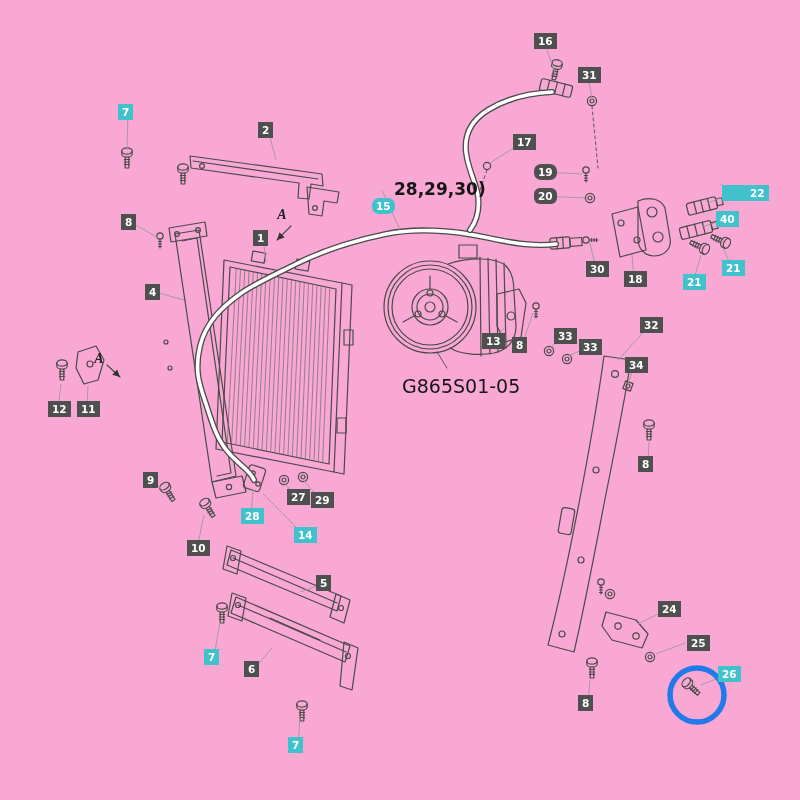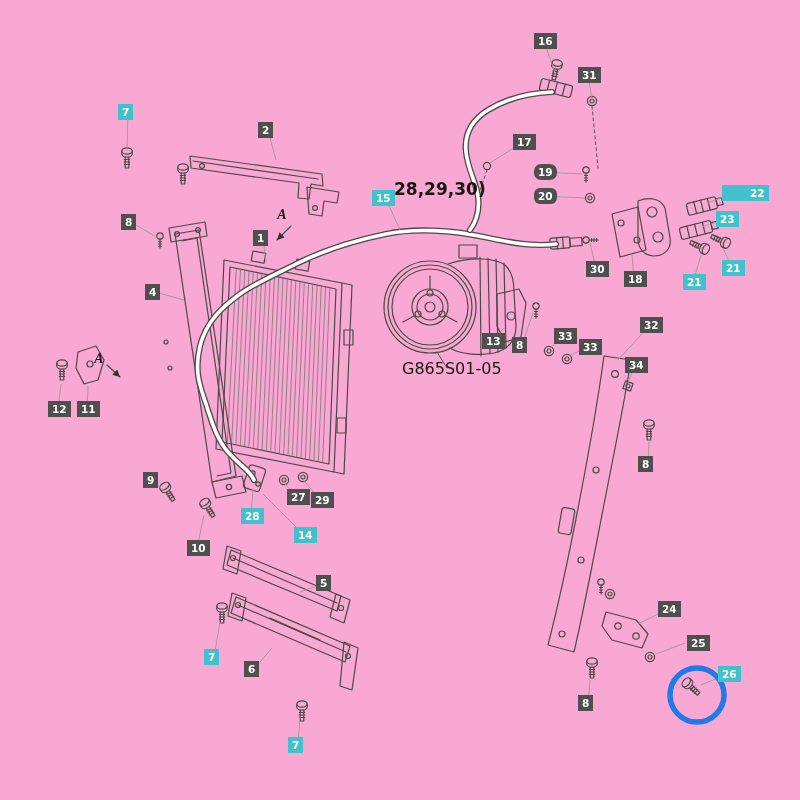--- a/index.html
+++ b/index.html
@@ -7,21 +7,21 @@
          font-family:"DejaVu Sans",sans-serif;}
   .stage svg{position:absolute;left:0;top:0;}
   #label-layer{position:absolute;left:0;top:0;width:800px;height:800px;}
   .callout{position:absolute;display:flex;align-items:center;justify-content:center;
            height:16px;min-width:12px;padding:0 4px;font-size:10.5px;font-weight:bold;
            color:#fff;background:var(--label-dark,#4f4f4f);line-height:1;box-sizing:border-box;}
   .callout.cyan{background:var(--label-cyan,#41c1cb);}
   .callout.note{background:transparent;color:#161616;font-size:17px;height:18px;padding:0;font-weight:bold;}
   .callout.anno{background:transparent;color:#222;font-size:14px;font-style:italic;font-weight:bold;
                 font-family:"Liberation Serif","DejaVu Serif",serif;padding:0;}
-  .part-code{position:absolute;left:402px;top:359px;font-size:16px;color:#161616;}
+  .part-code{position:absolute;left:402px;top:375px;font-size:19px;color:#161616;}
   .ln{stroke:#4a4a4a;stroke-width:1.2;fill:none;stroke-linejoin:round;stroke-linecap:round;}
   .tubeO{stroke:#4a4a4a;stroke-width:6.2;fill:none;stroke-linecap:round;}
   .tubeI{stroke:#ffffff;stroke-width:3.6;fill:none;stroke-linecap:round;}
 </style>
 </head>
 <body>
 
 <div class="stage">
 
 <svg width="800" height="800" viewBox="0 0 800 800">
@@ -293,25 +293,25 @@
   <circle id="highlight-circle" fill="none" stroke="var(--highlight,#2279e8)" stroke-width="5.5" cx="697" cy="695" r="27"></circle>
 </svg>
 
 <div id="label-layer">
       <div class="callout " style="left: 534px; top: 33px;">16</div>
       <div class="callout " style="left: 578px; top: 67px;">31</div>
       <div class="callout cyan" style="left: 118px; top: 104px;">7</div>
       <div class="callout " style="left: 258px; top: 122px;">2</div>
       <div class="callout " style="left: 513px; top: 134px;">17</div>
       <div class="callout " style="left: 534px; top: 164px; border-radius: 7px;">19</div>
-      <div class="callout cyan" style="left: 372px; top: 190px;">15</div>
+      <div class="callout cyan" style="left: 372px; top: 198px; border-radius: 7px;">15</div>
       <div class="callout note" style="left: 394px; top: 180px;">28,29,30)</div>
       <div class="callout " style="left: 534px; top: 188px; border-radius: 6px;">20</div>
       <div class="callout cyan" style="left: 722px; top: 185px; padding-left: 28px;">22</div>
-      <div class="callout cyan" style="left: 716px; top: 211px;">23</div>
+      <div class="callout cyan" style="left: 716px; top: 211px;">40</div>
       <div class="callout " style="left: 121px; top: 214px;">8</div>
       <div class="callout " style="left: 253px; top: 230px;">1</div>
       <div class="callout " style="left: 586px; top: 261px;">30</div>
       <div class="callout " style="left: 624px; top: 271px;">18</div>
       <div class="callout cyan" style="left: 683px; top: 274px;">21</div>
       <div class="callout cyan" style="left: 722px; top: 260px;">21</div>
       <div class="callout " style="left: 145px; top: 284px;">4</div>
       <div class="callout " style="left: 640px; top: 317px;">32</div>
       <div class="callout " style="left: 554px; top: 328px;">33</div>
       <div class="callout " style="left: 579px; top: 339px;">33</div>

